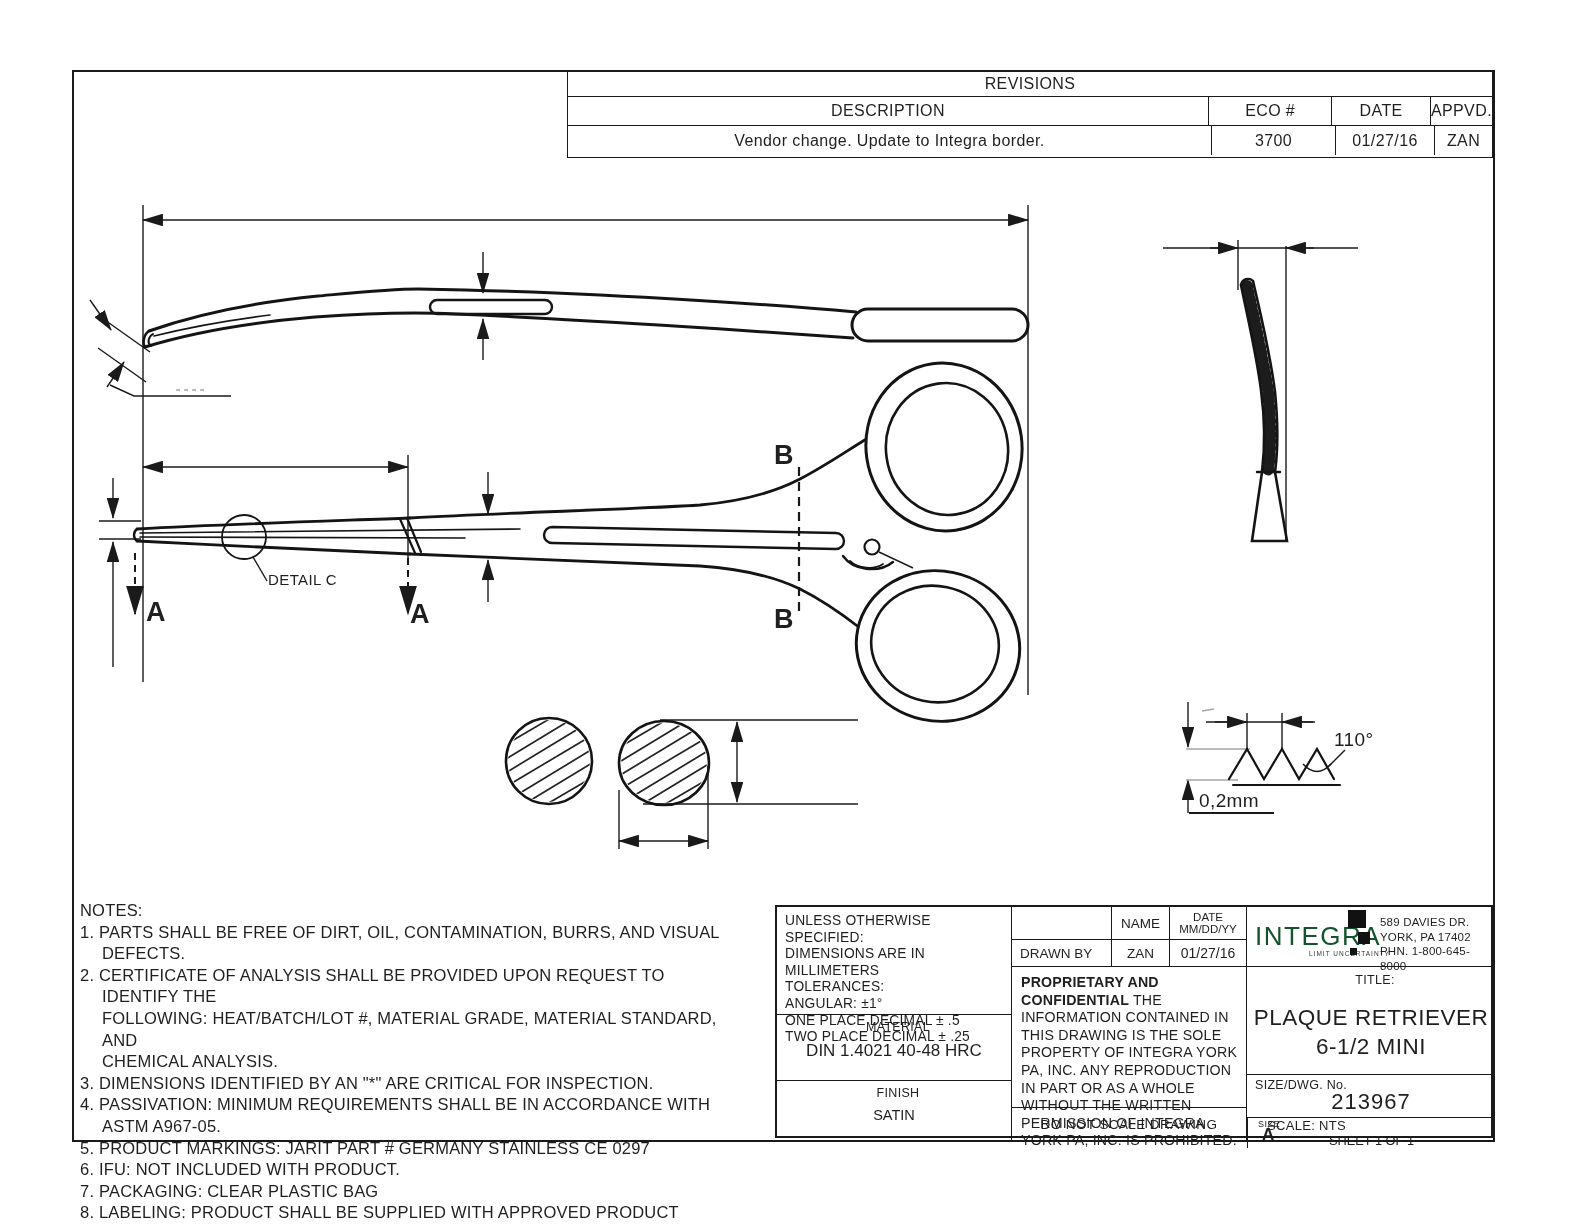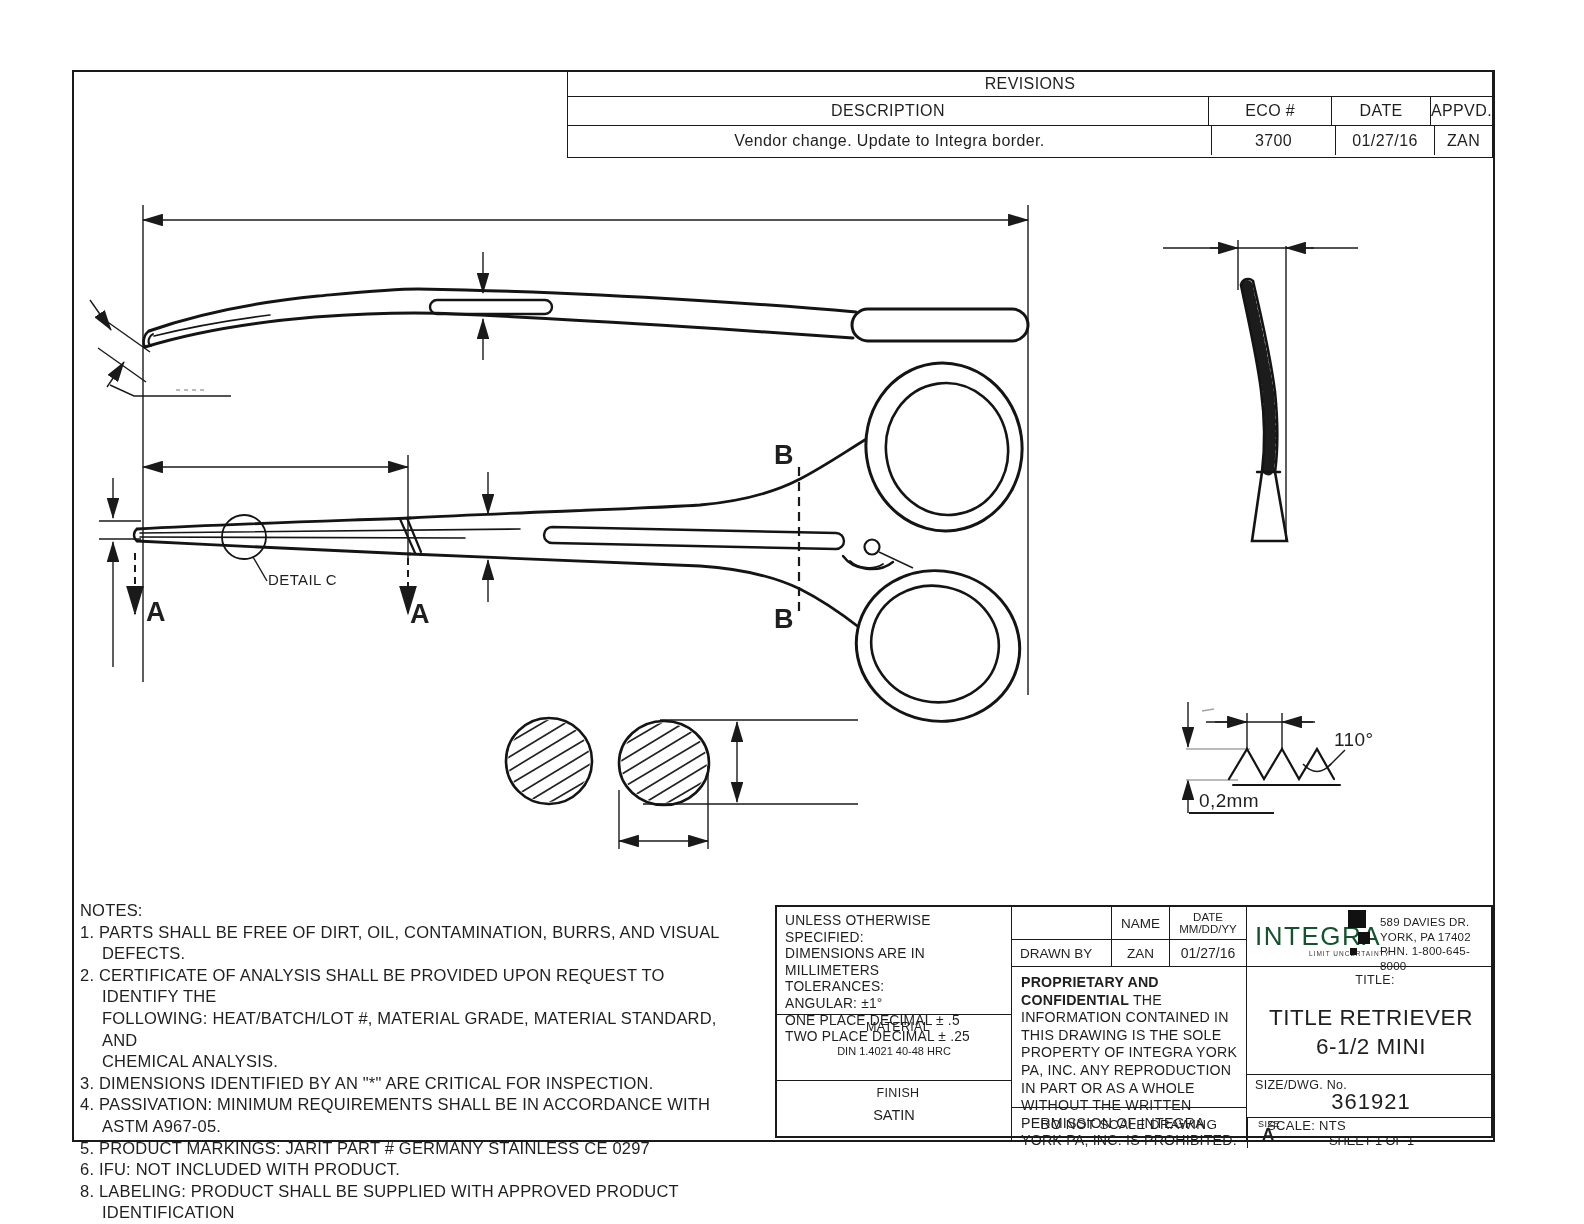--- a/index.html
+++ b/index.html
@@ -221,38 +221,39 @@
   <div class="abs" id="notes">
     <div>NOTES:</div>
     <div class="item pre">1. PARTS SHALL BE FREE OF DIRT, OIL, CONTAMINATION, BURRS, AND VISUAL DEFECTS.</div>
     <div class="item pre">2. CERTIFICATE OF ANALYSIS SHALL BE PROVIDED UPON REQUEST TO IDENTIFY THE
 FOLLOWING: HEAT/BATCH/LOT #, MATERIAL GRADE, MATERIAL STANDARD, AND
 CHEMICAL ANALYSIS.</div>
     <div class="item pre">3. DIMENSIONS IDENTIFIED BY AN "*" ARE CRITICAL FOR INSPECTION.</div>
     <div class="item pre">4. PASSIVATION: MINIMUM REQUIREMENTS SHALL BE IN ACCORDANCE WITH ASTM A967-05.</div>
     <div class="item pre">5. PRODUCT MARKINGS: JARIT PART # GERMANY STAINLESS CE 0297</div>
     <div class="item pre">6. IFU: NOT INCLUDED WITH PRODUCT.</div>
+    <div class="item pre">7. PACKAGING: CLEAR PLASTIC BAG</div>
     <div class="item pre">8. LABELING: PRODUCT SHALL BE SUPPLIED WITH APPROVED PRODUCT IDENTIFICATION
 LABEL(S).</div>
   </div>
 
   <div class="abs" id="tb">
 
     <div class="tbx" id="specs">
       <div>UNLESS OTHERWISE SPECIFIED:</div>
       <div>DIMENSIONS ARE IN MILLIMETERS</div>
       <div>TOLERANCES:</div>
       <div>ANGULAR: ±1°</div>
       <div>ONE PLACE DECIMAL ± .5</div>
       <div>TWO PLACE DECIMAL ± .25</div>
     </div>
 
     <div class="tbx" id="matbox">
       <div class="small" style="padding:5px 0 0 8px;">MATERIAL</div>
-      <div class="ctr" style="height:34px;font-size:11px;">DIN 1.4021  40-48 HRC</div>
+      <div class="ctr" style="height:34px;font-size:17px;">DIN 1.4021  40-48 HRC</div>
     </div>
 
     <div class="tbx" id="finbox">
       <div class="small" style="padding:5px 0 0 8px;">FINISH</div>
       <div class="ctr" style="height:30px;font-size:14.5px;">SATIN</div>
     </div>
 
     <div class="tbx" id="signt">
       <div class="row" style="height:33px;border-bottom:1.6px solid #1a1a1a;">
         <div class="ca"></div>
@@ -285,28 +286,28 @@
       <div class="abs" style="left:133px;top:8px;font-size:11.5px;line-height:14.5px;letter-spacing:.2px;">
         <div>589 DAVIES DR.</div>
         <div>YORK, PA 17402</div>
         <div>PHN. 1-800-645-8000</div>
       </div>
     </div>
 
     <div class="tbx" id="titlebox">
       <div class="small" style="padding:6px 0 0 8px;">TITLE:</div>
       <div style="text-align:center;font-size:22.5px;line-height:29px;margin-top:16px;letter-spacing:.5px;">
-        <div>TITLE RETRIEVER</div>
+        <div>PLAQUE RETRIEVER</div>
         <div>6-1/2 MINI</div>
       </div>
     </div>
 
     <div class="tbx" id="partbox">
       <div class="small abs" style="left:8px;top:3px;">SIZE/DWG. No.</div>
-      <div class="abs" style="left:0;top:14px;width:248px;text-align:center;font-size:22px;letter-spacing:1px;">361921</div>
+      <div class="abs" style="left:0;top:14px;width:248px;text-align:center;font-size:22px;letter-spacing:1px;">213967</div>
     </div>
 
     <div class="tbx" id="botrow">
       <div class="sz">
         <div class="abs" style="left:11px;top:1px;font-size:9px;letter-spacing:.5px;">SIZE</div>
         <div class="abs bold" style="left:15px;top:7px;font-size:17px;">A</div>
       </div>
       <div class="sc ctr" style="font-size:13px;letter-spacing:.3px;">SCALE: NTS</div>
       <div class="sh ctr">SHEET 1 OF 1</div>
     </div>

